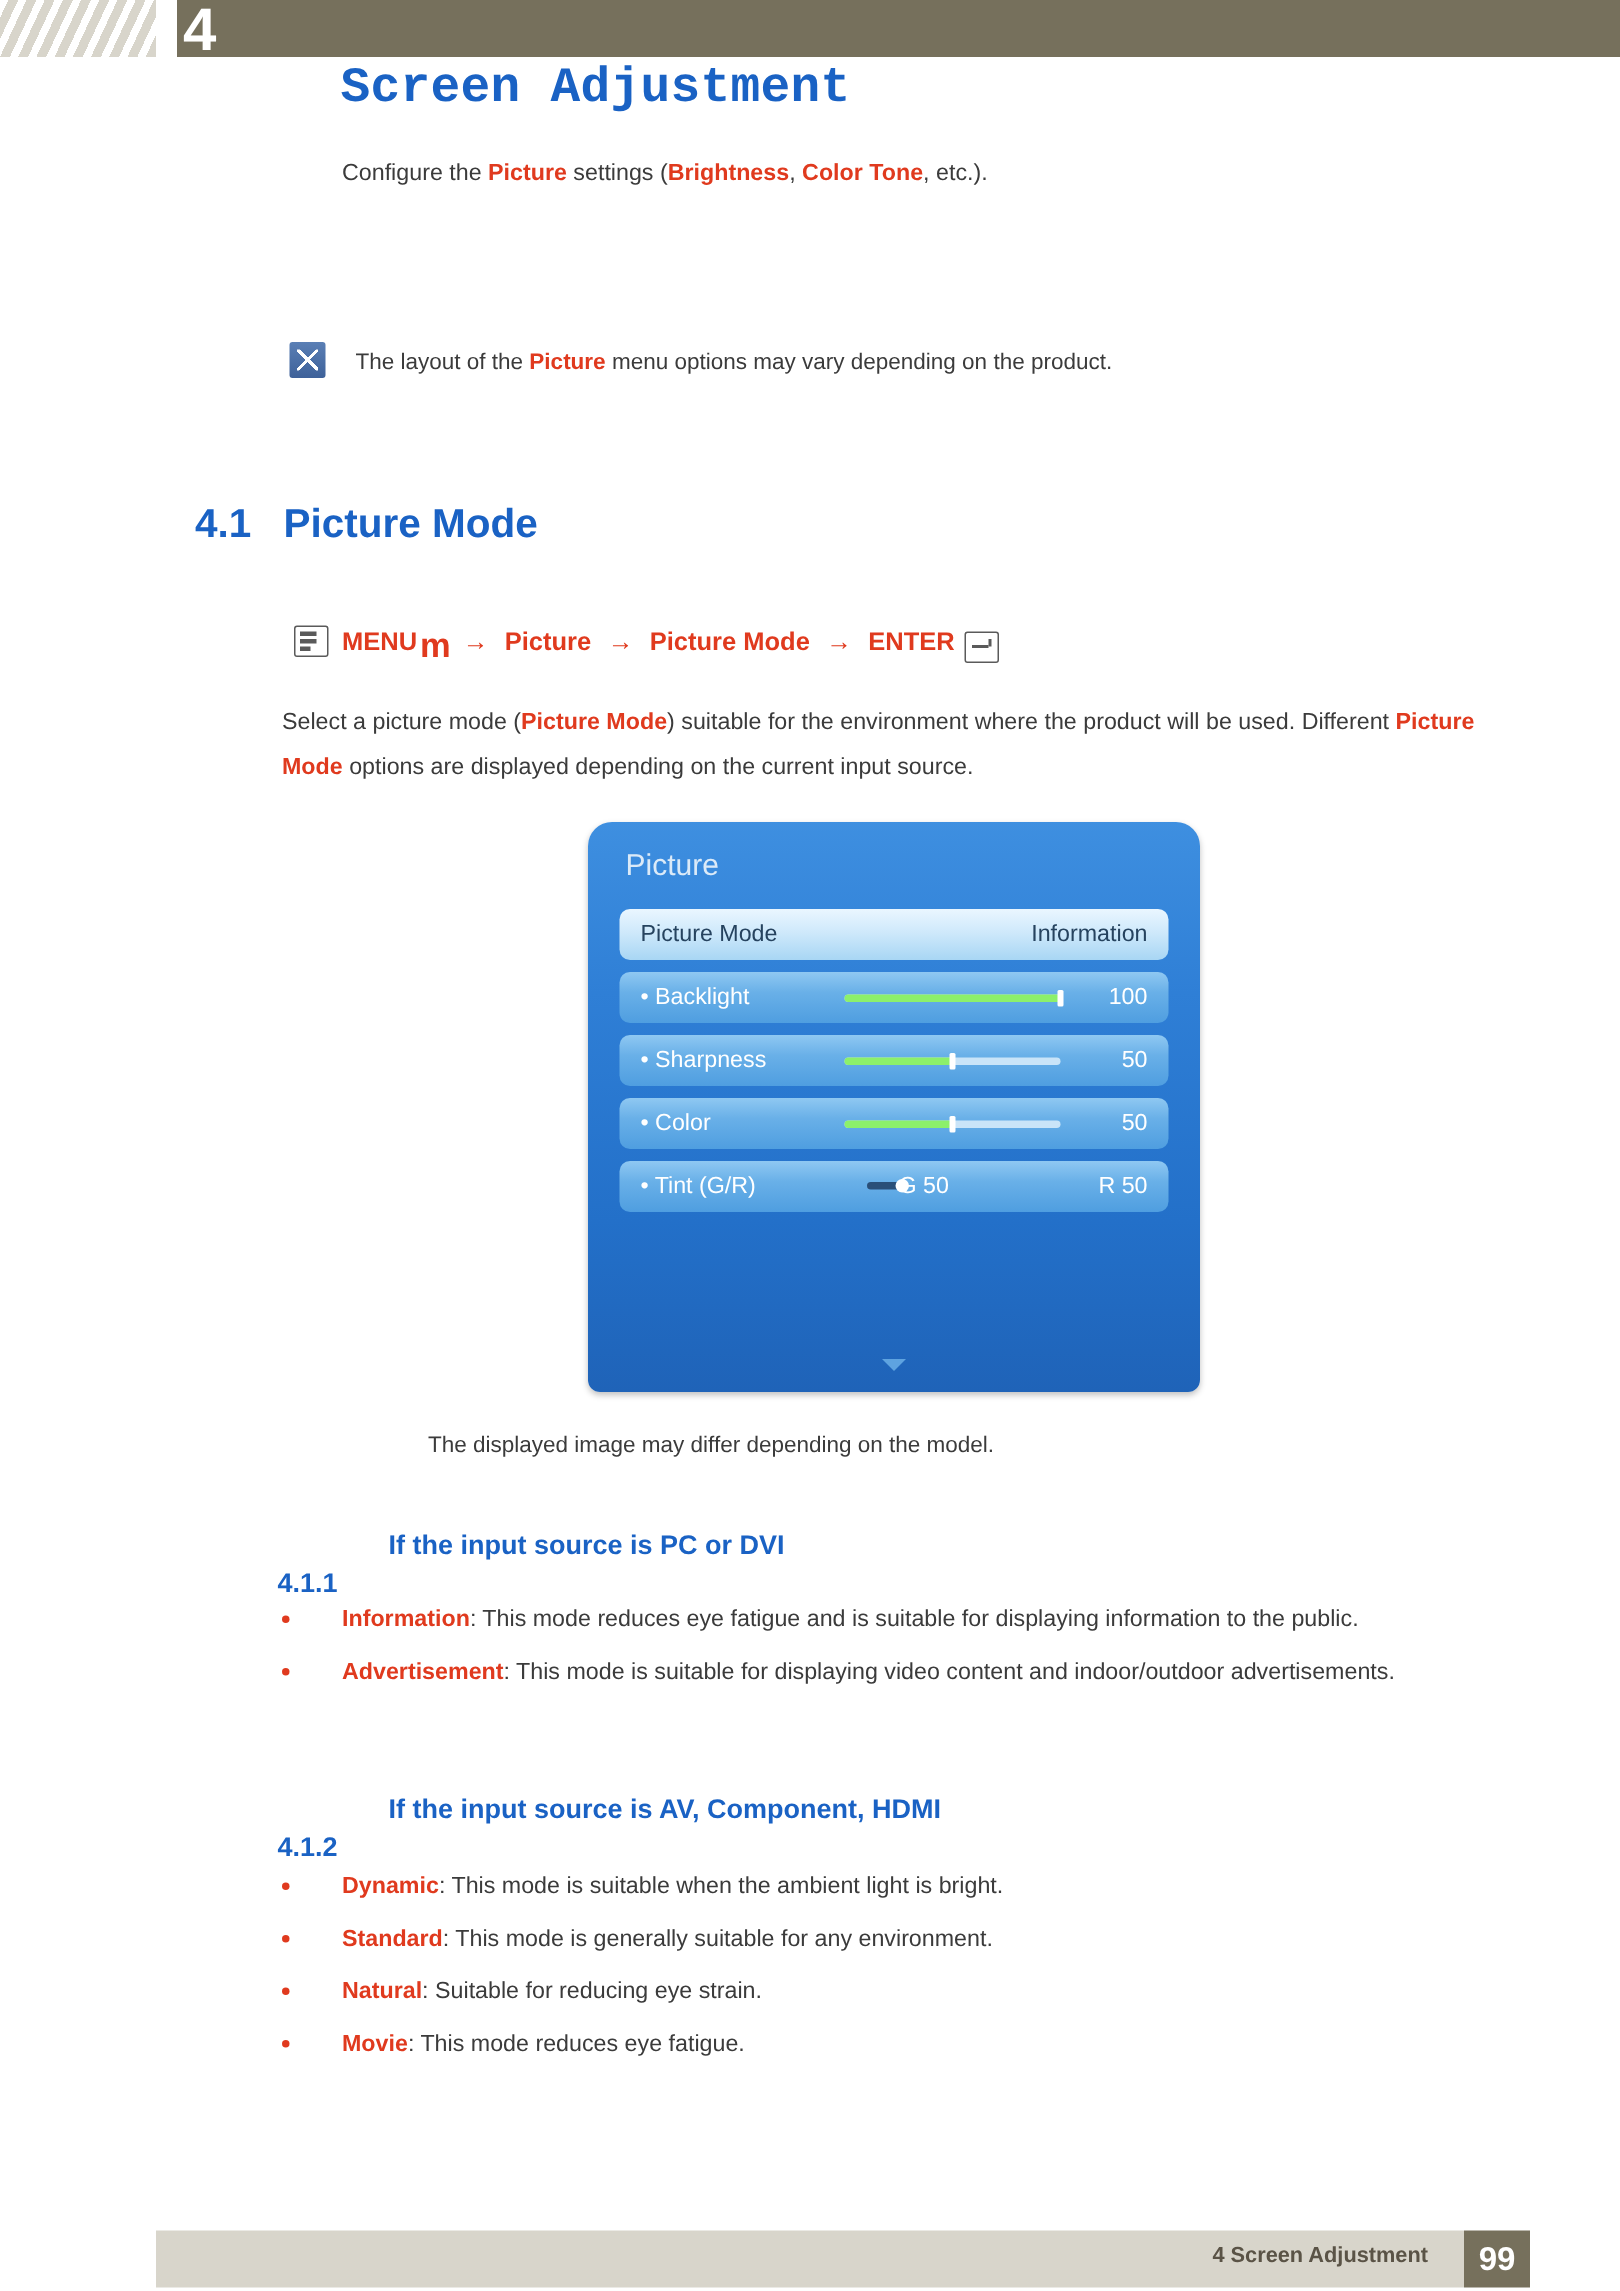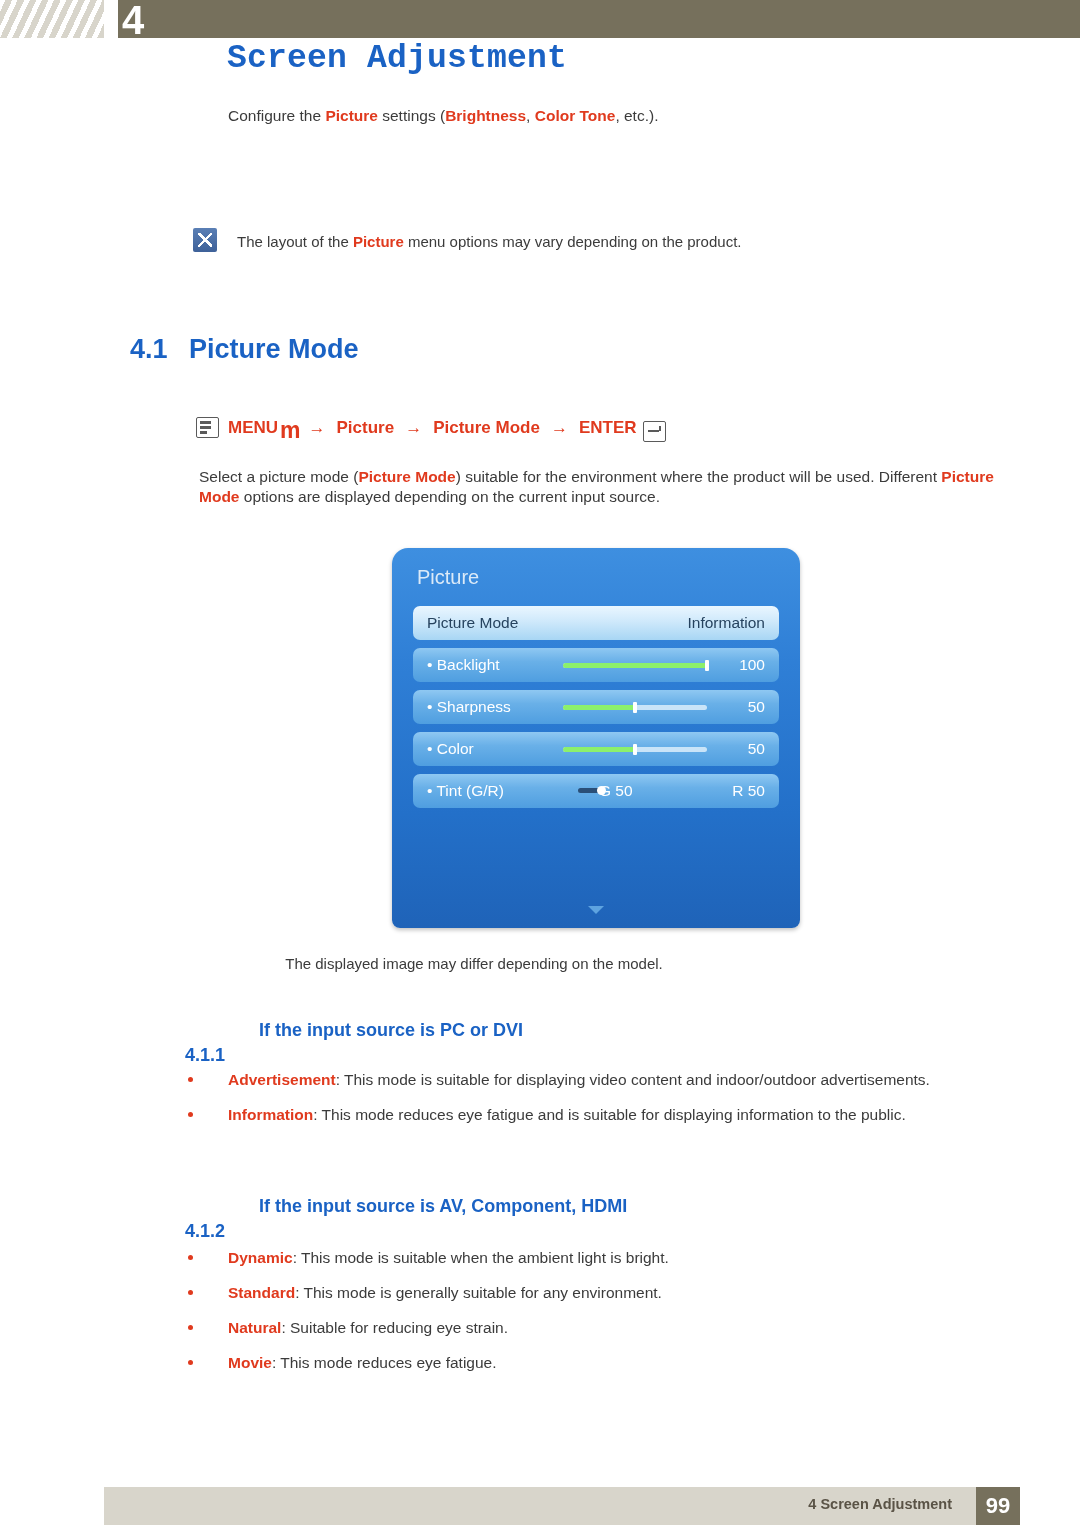--- a/index.html
+++ b/index.html
@@ -190,23 +190,22 @@
     box-shadow: -1px -3px 0 -1px #5a5a5a,
                 -1px 3px 0 -1px #5a5a5a;
     transform: none;
   }
 
   .body-para {
     position: absolute;
     top: 467px; left: 188px;
     width: 805px;
     font-size: 15.5px;
-    line-height: 20px;
+    line-height: 30px;
     color: #3b3b3b;
-    margin-left: 11px;
   }
   .body-para b.red { color:#e03a1e; font-weight:bold; }
 
   
   .osd {
     position: absolute;
     top: 548px; left: 392px;
     width: 408px; height: 380px;
     background: linear-gradient(180deg,#3e8fe0 0%, #2f7fd6 30%, #2370c9 70%, #1f63b8 100%);
     border-radius: 16px 16px 8px 8px;
@@ -460,22 +459,22 @@
         </div>
       </div>
     <div class="osd-caret"></div>
   </div>
 
   <div class="osd-caption">The displayed image may differ depending on the model.</div>
 
   <div class="sub-head sub-num" style="top:1020px">4.1.1</div>
   <div class="sub-head sub-txt" style="top:1020px">If the input source is PC or DVI</div>
   <div class="bullets" id="bullets-1" style="top:1067px">
+      <div class="bullet"><b class="red">Information</b><span>: This mode reduces eye fatigue and is suitable for displaying information to the public.</span></div>
       <div class="bullet"><b class="red">Advertisement</b><span>: This mode is suitable for displaying video content and indoor/outdoor advertisements.</span></div>
-      <div class="bullet"><b class="red">Information</b><span>: This mode reduces eye fatigue and is suitable for displaying information to the public.</span></div>
     </div>
 
   <div class="sub-head sub-num" style="top:1196px">4.1.2</div>
   <div class="sub-head sub-txt" style="top:1196px">If the input source is AV, Component, HDMI</div>
   <div class="bullets" id="bullets-2" style="top:1245px">
       <div class="bullet"><b class="red">Dynamic</b><span>: This mode is suitable when the ambient light is bright.</span></div>
       <div class="bullet"><b class="red">Standard</b><span>: This mode is generally suitable for any environment.</span></div>
       <div class="bullet"><b class="red">Natural</b><span>: Suitable for reducing eye strain.</span></div>
       <div class="bullet"><b class="red">Movie</b><span>: This mode reduces eye fatigue.</span></div>
     </div>

